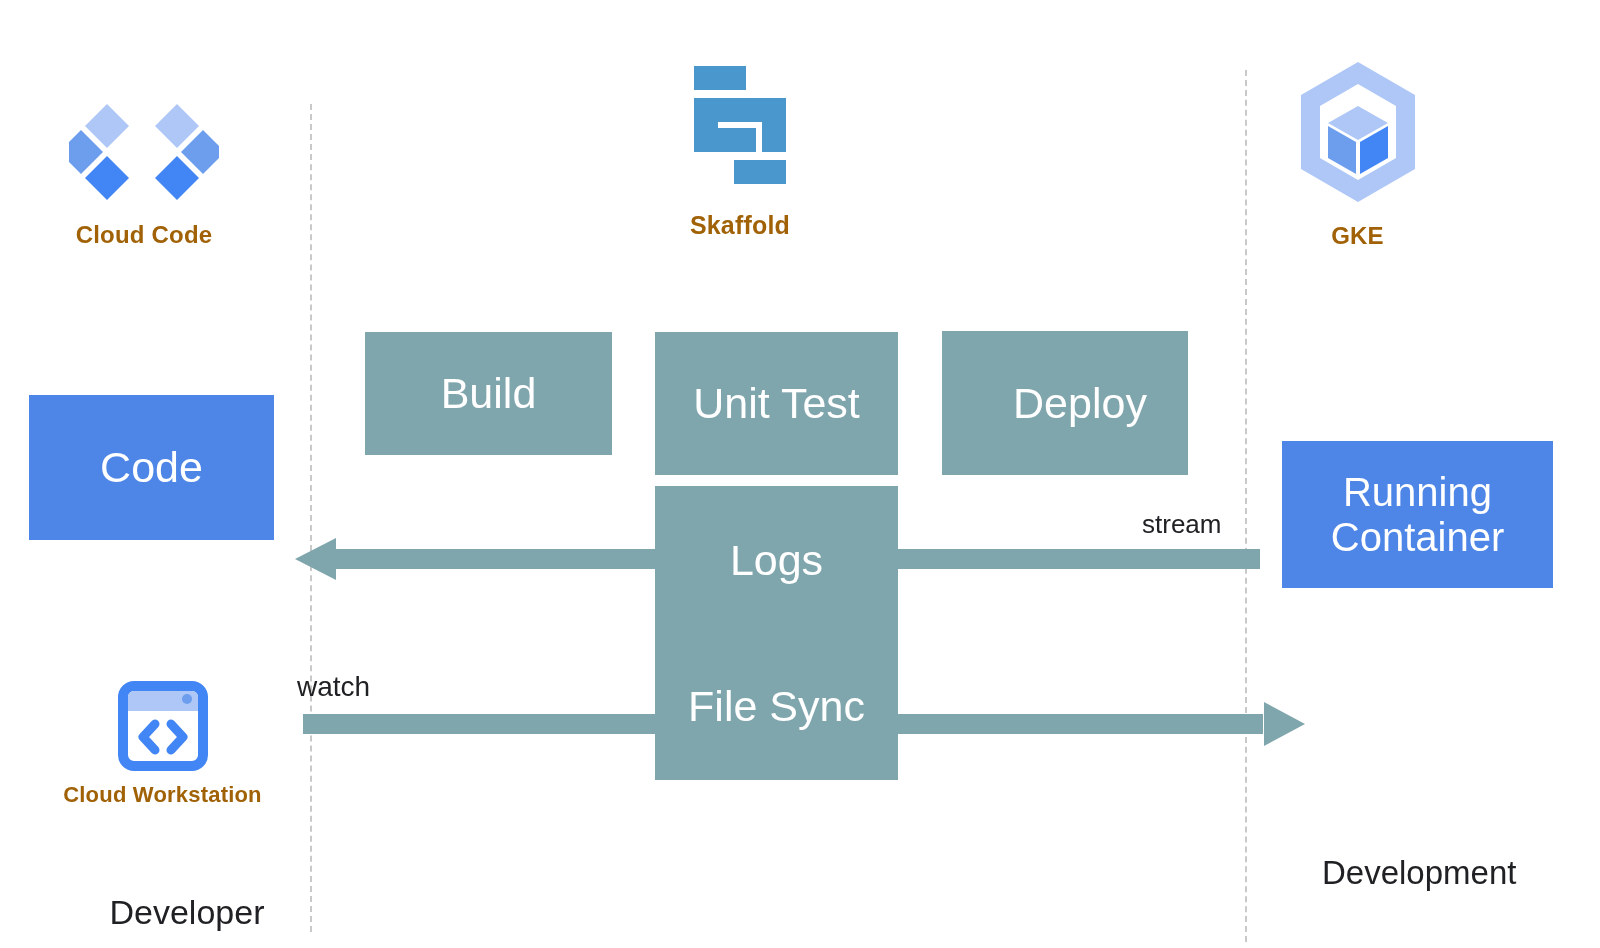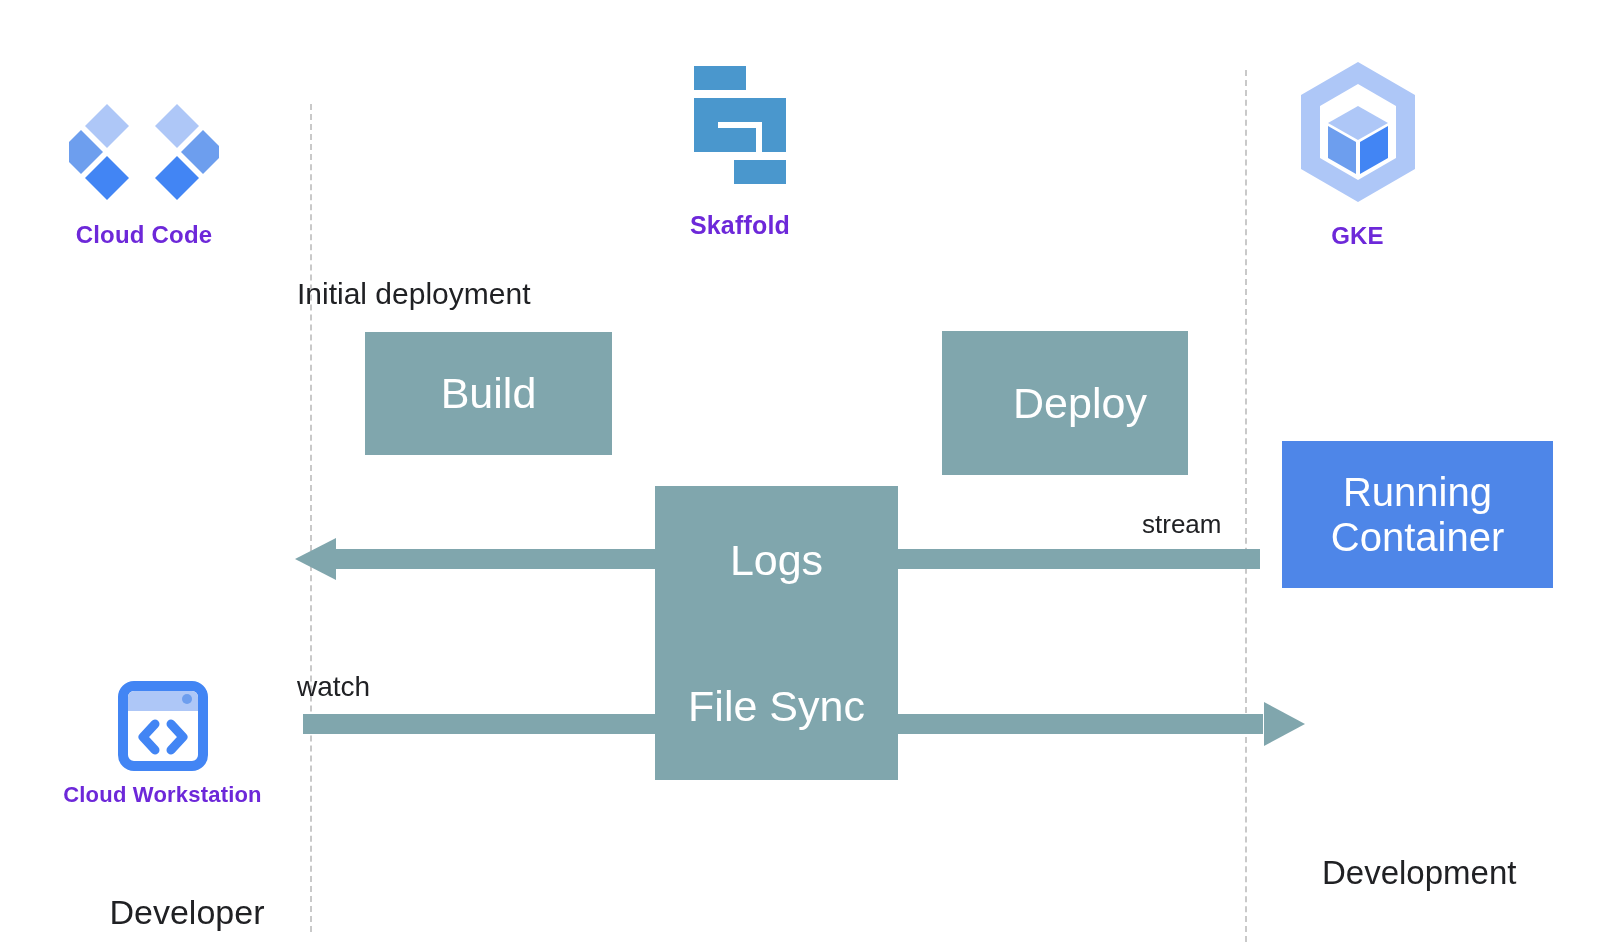--- a/index.html
+++ b/index.html
@@ -110,21 +110,21 @@
   }
 
   
   .icon-group {
     position: absolute;
     display: flex;
     flex-direction: column;
     align-items: center;
   }
   .icon-caption {
-    color: #6d28d9;
+    color: #a16207;
     font-weight: bold;
     letter-spacing: 0.2px;
     text-align: right;
   }
 
   #icon-cloud-code { left: 44px; top: 78px; width: 200px; }
   #icon-cloud-code .icon-caption { font-size: 24px; margin-top: 21px; }
 
   #icon-skaffold { left: 640px; top: 62px; width: 200px; }
   #icon-skaffold .icon-caption { font-size: 25px; margin-top: 24px; }
@@ -150,31 +150,32 @@
       <polygon points="295,559 336,538 336,580" fill="#80a6ad"></polygon>
     </g>
 
     <g>
       <rect x="303" y="714" width="960" height="20" fill="#80a6ad"></rect>
       <polygon points="1305,724 1264,702 1264,746" fill="#80a6ad"></polygon>
     </g>
   </svg>
 
   <div class="box box-stage" id="box-build">Build</div>
+  <div class="box box-stage" id="box-unit-test">Unit Test</div>
   <div class="box box-stage" id="box-deploy">Deploy</div>
   <div class="box box-stage" id="box-logs">Logs</div>
   <div class="box box-stage" id="box-file-sync">File Sync</div>
 
+  <div class="box box-blue" id="box-code">Code</div>
 
   <div class="box box-blue" id="box-running-container">
     <span>Running</span>
     <span>Container</span>
   </div>
 
-  <div class="label" id="label-initial-deployment">Initial deployment</div>
   <div class="label" id="label-stream">stream</div>
   <div class="label" id="label-watch">watch</div>
 
   <div class="label" id="label-developer-workstation">
     <div>Developer</div>
     
   </div>
 
   <div class="label" id="label-development-environment">
     <div>Development</div>

